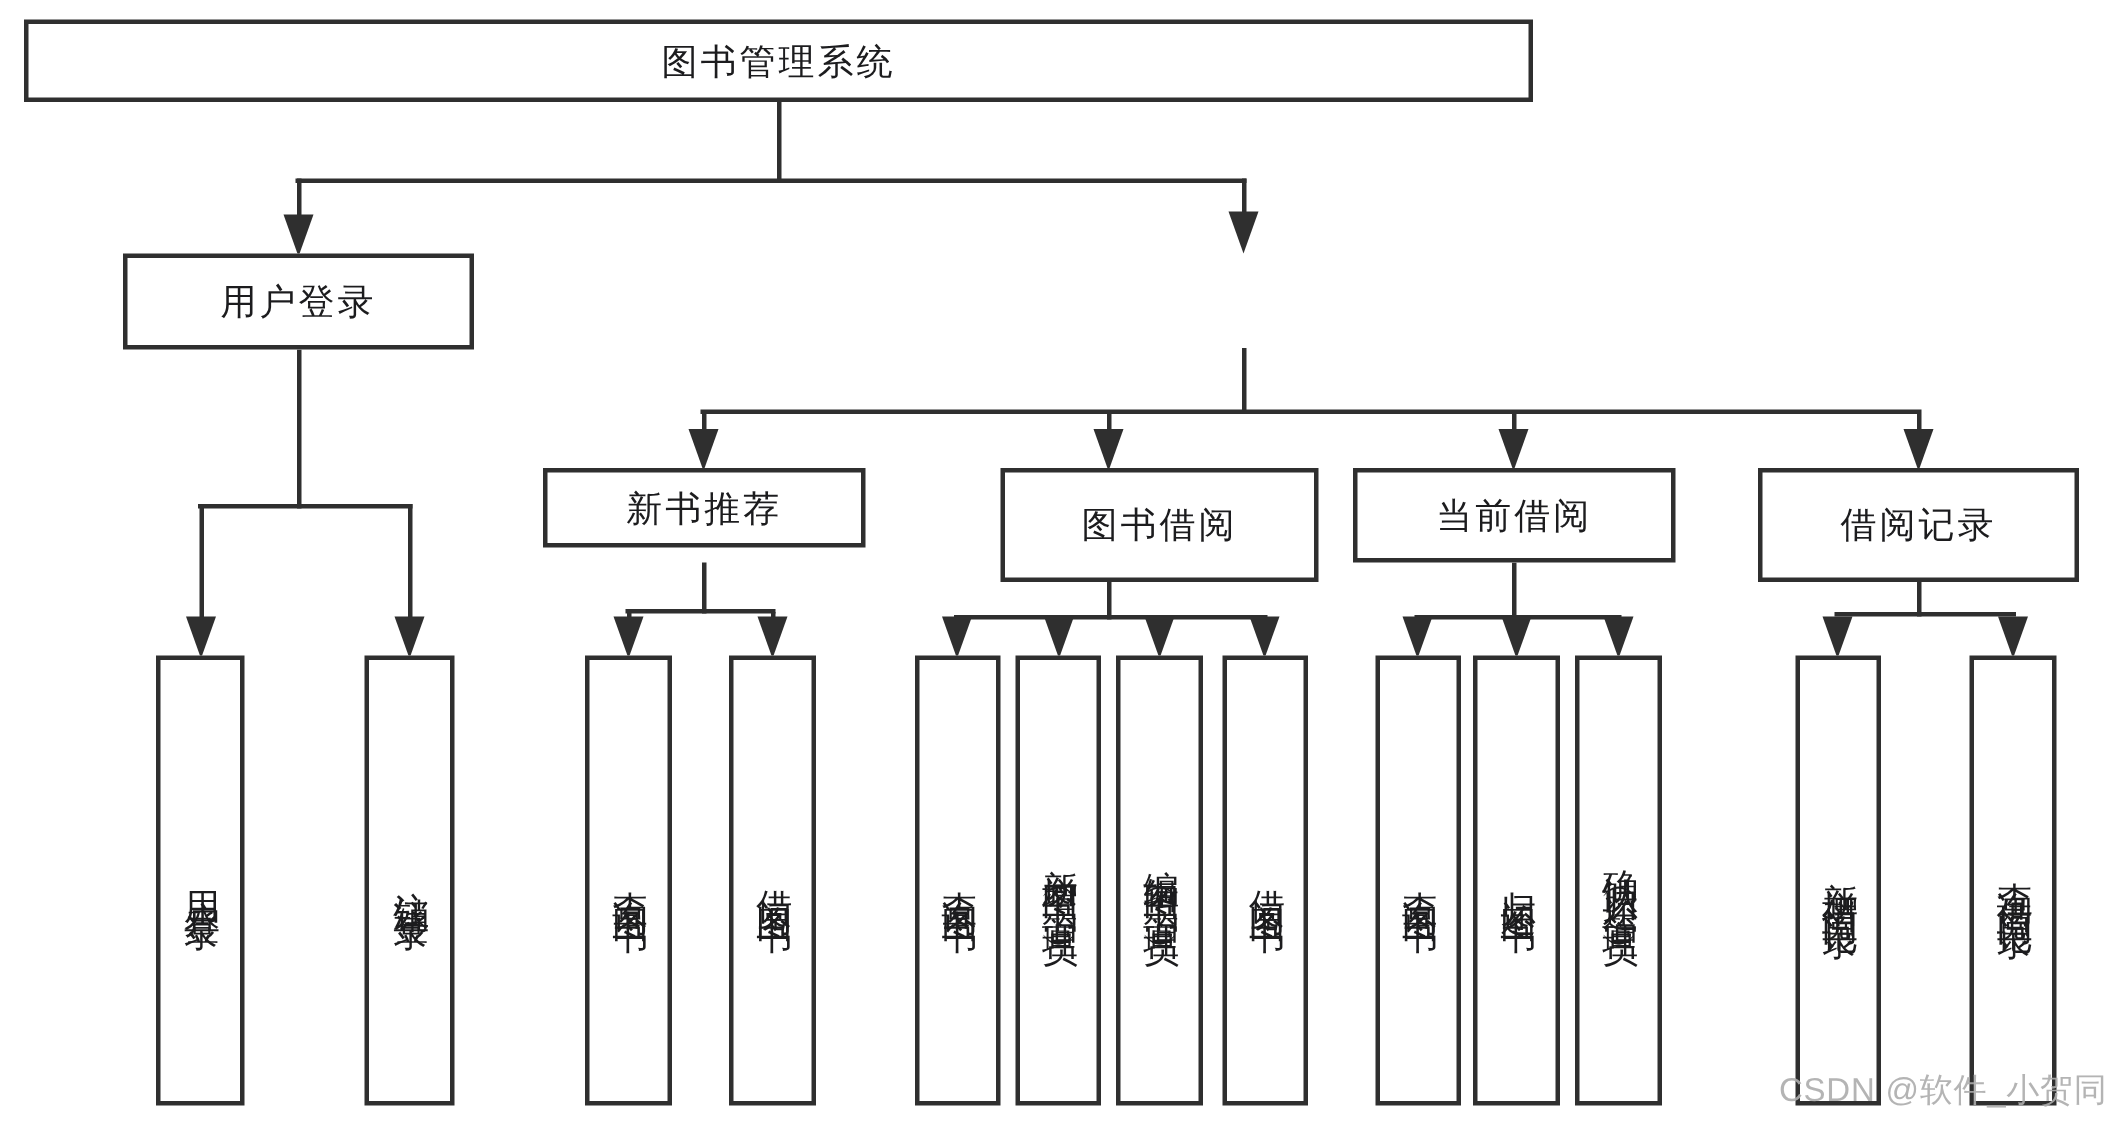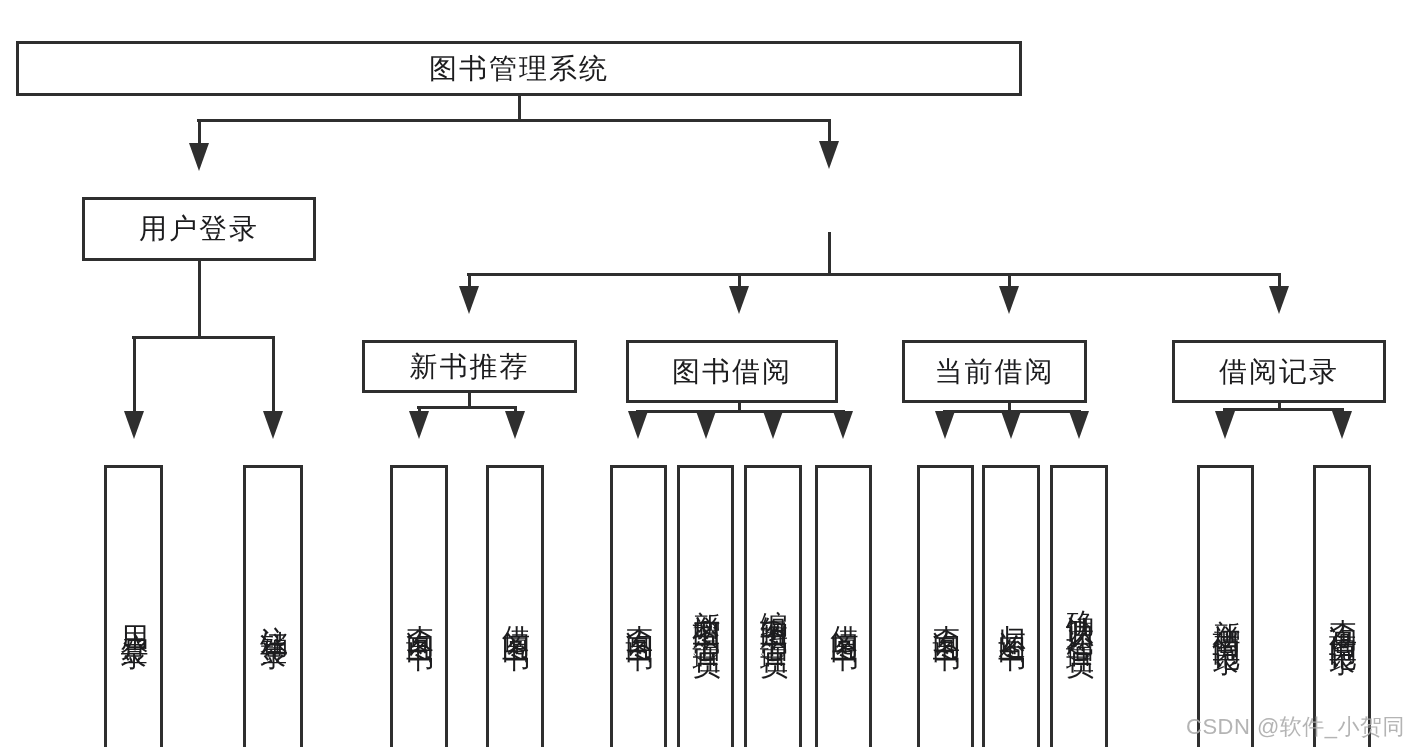--- a/index.html
+++ b/index.html
@@ -3,21 +3,21 @@
 <meta charset="utf-8">
 <style>
   html,body { margin:0; padding:0; background:#fff; }
   .stage {
     position:relative; width:1405px; height:747px; background:#ffffff;
     font-family:"Liberation Sans","DejaVu Sans",sans-serif; overflow:hidden;
   }
   .box {
     position:absolute; box-sizing:border-box; border:3px solid #2f2f2f; background:#fff;
     display:flex; align-items:center; justify-content:center;
-    font-size:28px; color:#1c1c1e; letter-spacing:2px; white-space:nowrap;margin-top:28px;
+    font-size:24px; color:#1c1c1e; letter-spacing:2px; white-space:nowrap;
   }
   .leaf .label-v {
     writing-mode:vertical-rl; text-orientation:mixed;
     letter-spacing:6px; line-height:1.1; white-space:nowrap;
   }
   .hline { position:absolute; height:3px; background:#2f2f2f; }
   .vline { position:absolute; width:3px;  background:#2f2f2f; }
   .arrow {
     position:absolute; width:0; height:0;
     border-left:10px solid transparent; border-right:10px solid transparent;
@@ -83,25 +83,25 @@
   <div class="arrow" style="left:1215px;top:411px"></div>
   <div class="arrow" style="left:1332px;top:411px"></div>
 
   <div class="box" style="left:16px;top:13px;width:1006px;height:55px">图书管理系统</div>
 
   <div class="box" style="left:82px;top:169px;width:234px;height:64px">用户登录</div>
 
 
   <div class="box" style="left:362px;top:312px;width:215px;height:53px">新书推荐</div>
 
-  <div class="box" style="left:626px;top:312px;width:212px;height:63px">图书借阅</div>
+  <div class="box" style="left:667px;top:312px;width:212px;height:76px">图书借阅</div>
 
-  <div class="box" style="left:902px;top:312px;width:185px;height:63px">当前借阅</div>
+  <div class="box" style="left:902px;top:312px;width:215px;height:63px">当前借阅</div>
 
-  <div class="box" style="left:1172px;top:312px;width:214px;height:63px">借阅记录</div>
+  <div class="box" style="left:1172px;top:312px;width:214px;height:76px">借阅记录</div>
 
   <div class="box leaf" style="left:104px;top:437px;width:59px;height:300px">
     <span class="label-v">用户登录</span>
   </div>
   <div class="box leaf" style="left:243px;top:437px;width:60px;height:300px">
     <span class="label-v">注销登录</span>
   </div>
 
   <div class="box leaf" style="left:390px;top:437px;width:58px;height:300px">
     <span class="label-v">查询图书</span>

